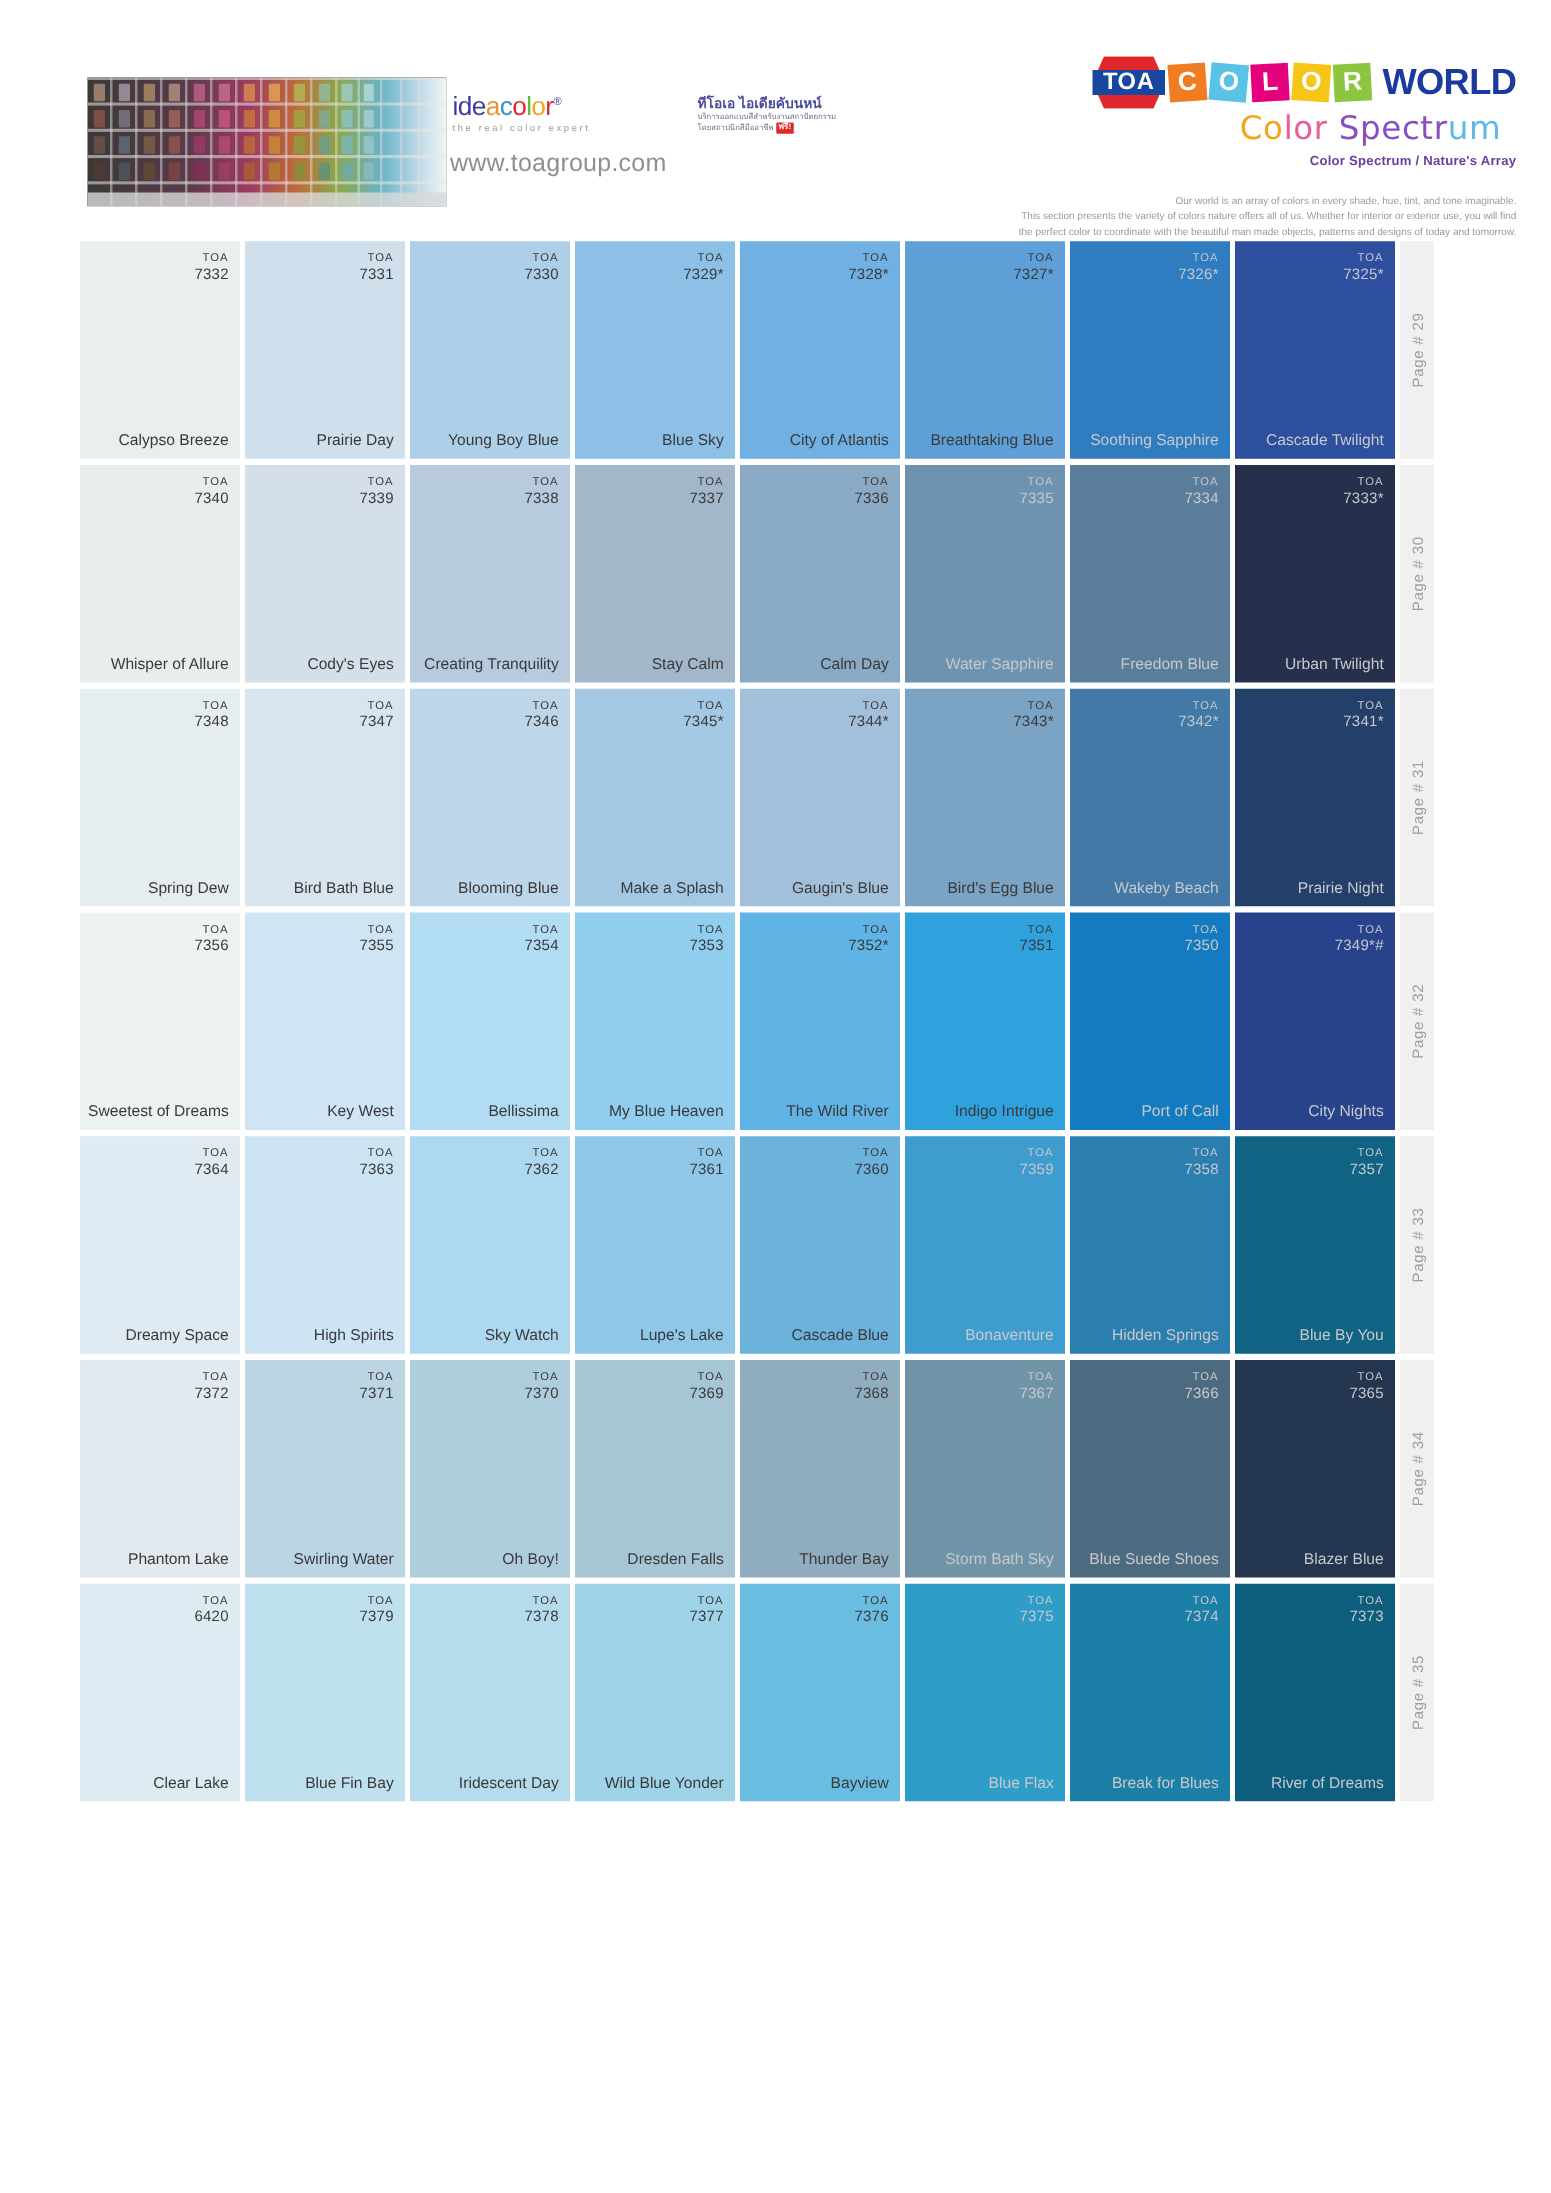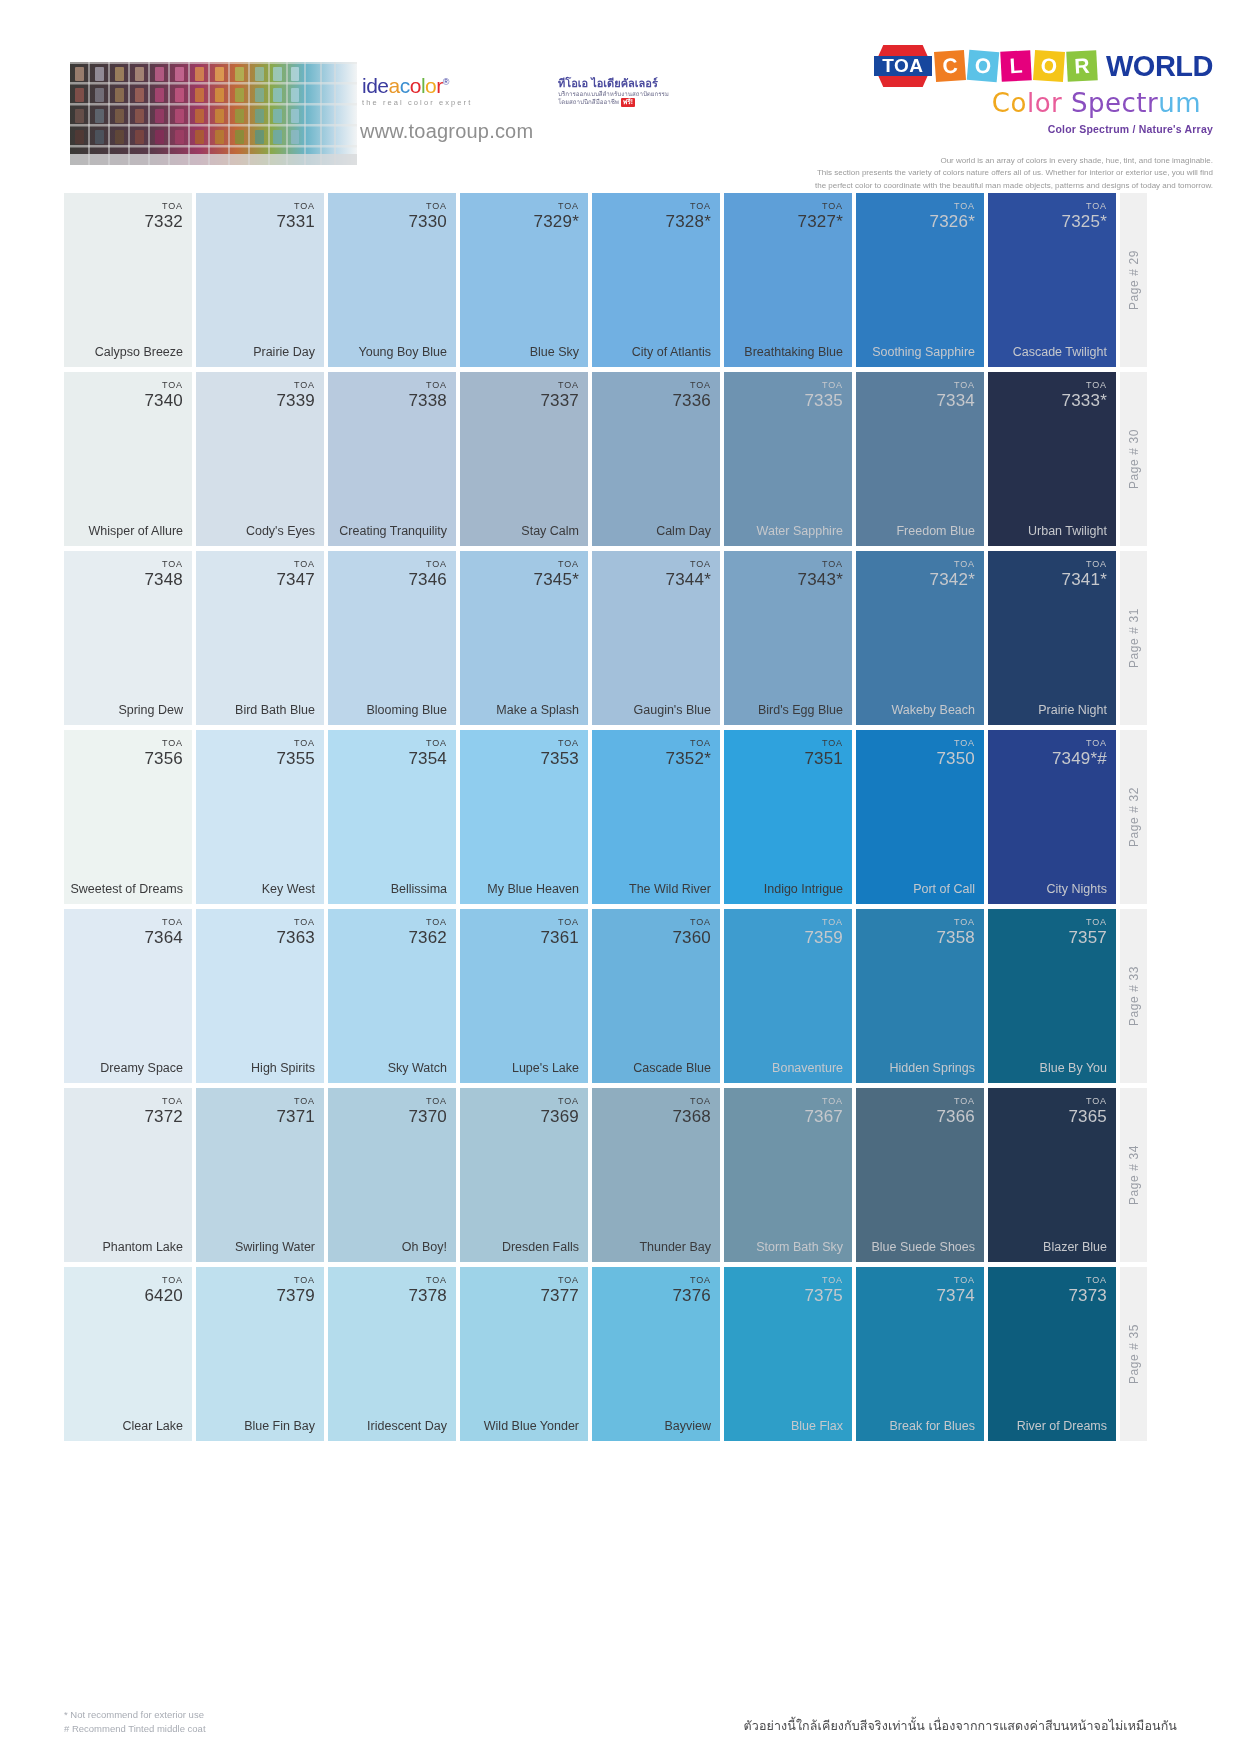--- a/index.html
+++ b/index.html
@@ -199,21 +199,21 @@
     text-align: right;
     line-height: 1;
   }
   .swatch .toa-label {
     font-size: 9px;
     letter-spacing: 0.9px;
     display: block;
     margin-bottom: 2px;
   }
   .swatch .code-num {
-    font-size: 17px;
+    font-size: 12px;
     display: block;
     letter-spacing: 0.2px;
     text-align: right;
   }
   .swatch .name {
     position: absolute;
     right: 9px; bottom: 8px;
     left: 6px;
     text-align: right;
     font-size: 12.5px;
@@ -354,21 +354,21 @@
           <rect x="221" y="68" width="8" height="14" rx="1" fill="#94bcd0"></rect>
         </g>
         <rect x="0" y="92" width="287" height="11" fill="#d8dadb" opacity="0.8"></rect>
       </svg>
     </div>
 
     <div class="ideacolor-logo">
       <div class="ic-word"><span class="ic-i">id</span><span class="ic-e">e</span><span class="ic-a">a</span><span class="ic-c">c</span><span class="ic-o">o</span><span class="ic-l">l</span><span class="ic-o2">o</span><span class="ic-r">r</span><span class="ic-tm">®</span></div>
       <div class="ic-sub">the real color expert</div>
       <div class="ic-thai">
-        <div class="ic-thai-main">ทีโอเอ ไอเดียคัลเลอร์</div>
+        <div class="ic-thai-main">ทีโอเอ ไอเดียคับนหน์</div>
         <div class="ic-thai-sub">บริการออกแบบสีสำหรับงานสถาปัตยกรรม</div>
         <div class="ic-thai-sub"><span>โดยสถาปนิกสีมืออาชีพ</span> <span class="ic-thai-badge">ฟรี!</span></div>
       </div>
     </div>
 
     <div class="website">www.toagroup.com</div>
 
     <div class="brand-block">
       <div class="brand-row">
         <span class="toa-badge">
@@ -816,21 +816,14 @@
             <span class="code-num">7373</span>
           </div>
           <div class="name light-text">River of Dreams</div>
         </div>
         <div class="page-tab">
           <span class="ptext">Page # 35</span>
         </div>
       </div>
     </div>
 
-  <div class="footer">
-    <div class="footnotes">
-      <div>* Not recommend for exterior use</div>
-      <div># Recommend Tinted middle coat</div>
-    </div>
-    <div class="footer-thai">ตัวอย่างนี้ใกล้เคียงกับสีจริงเท่านั้น เนื่องจากการแสดงค่าสีบนหน้าจอไม่เหมือนกัน</div>
-  </div>
 
 </div>
 
 </body></html>

